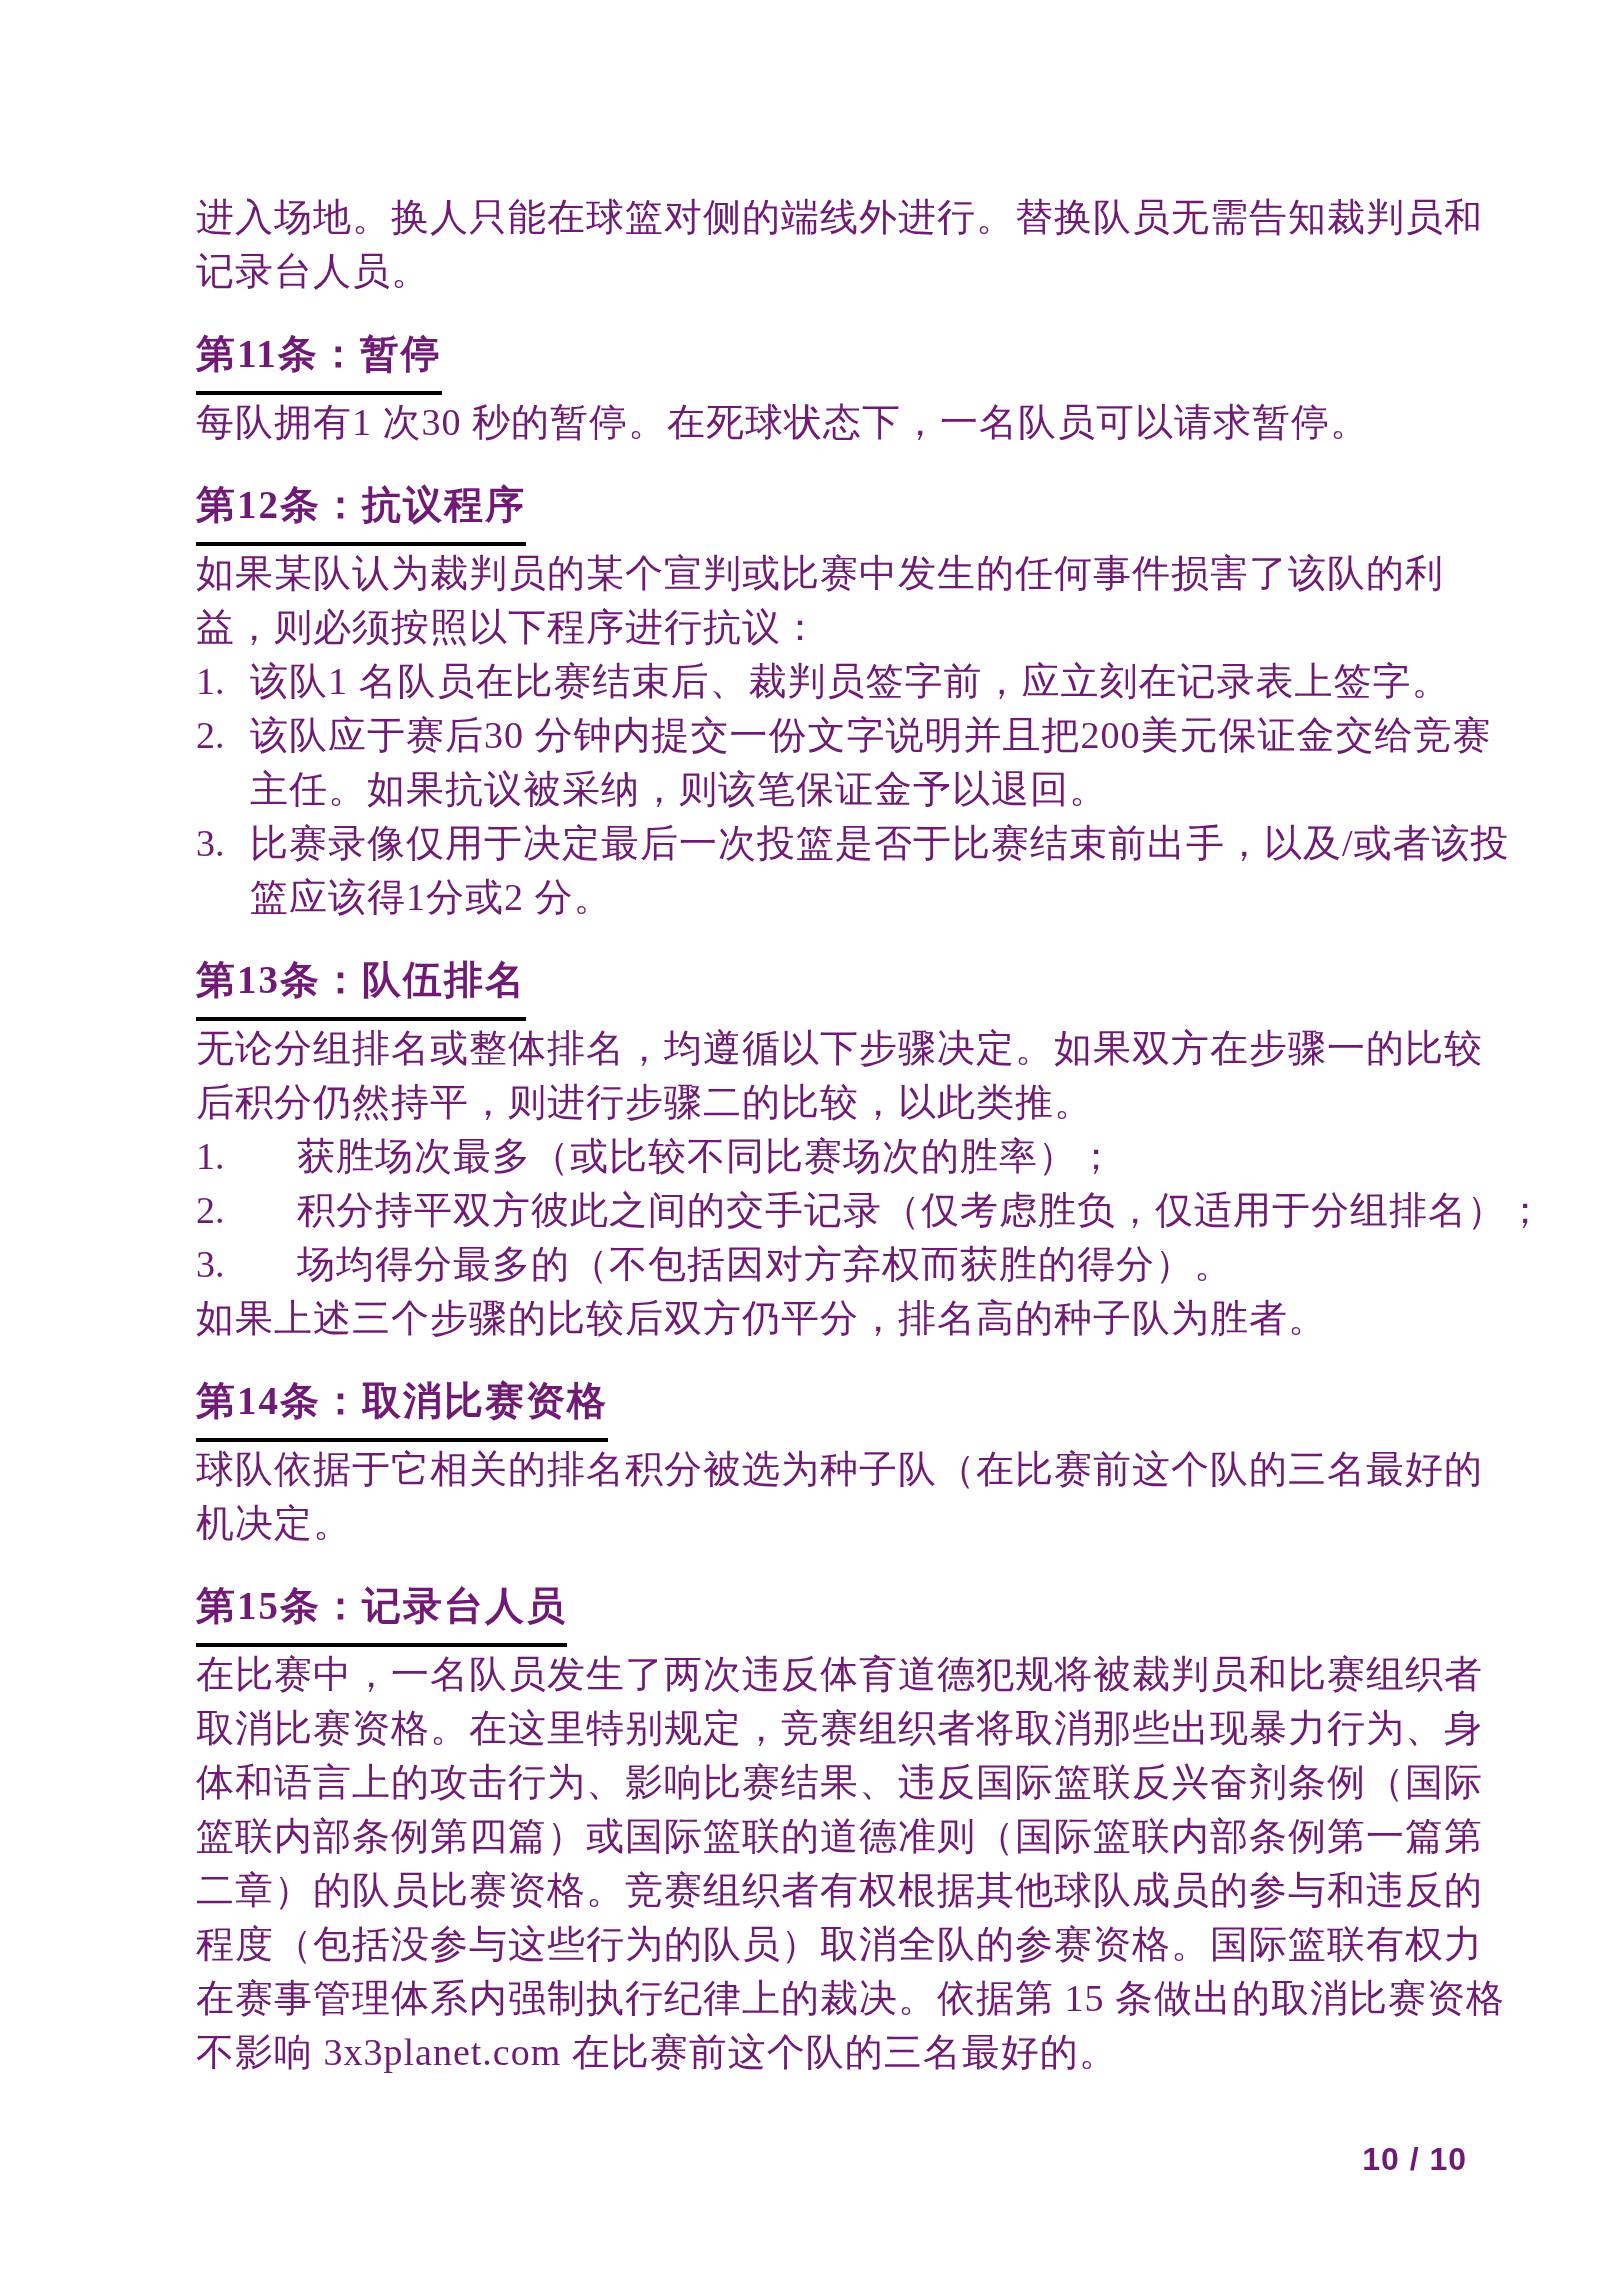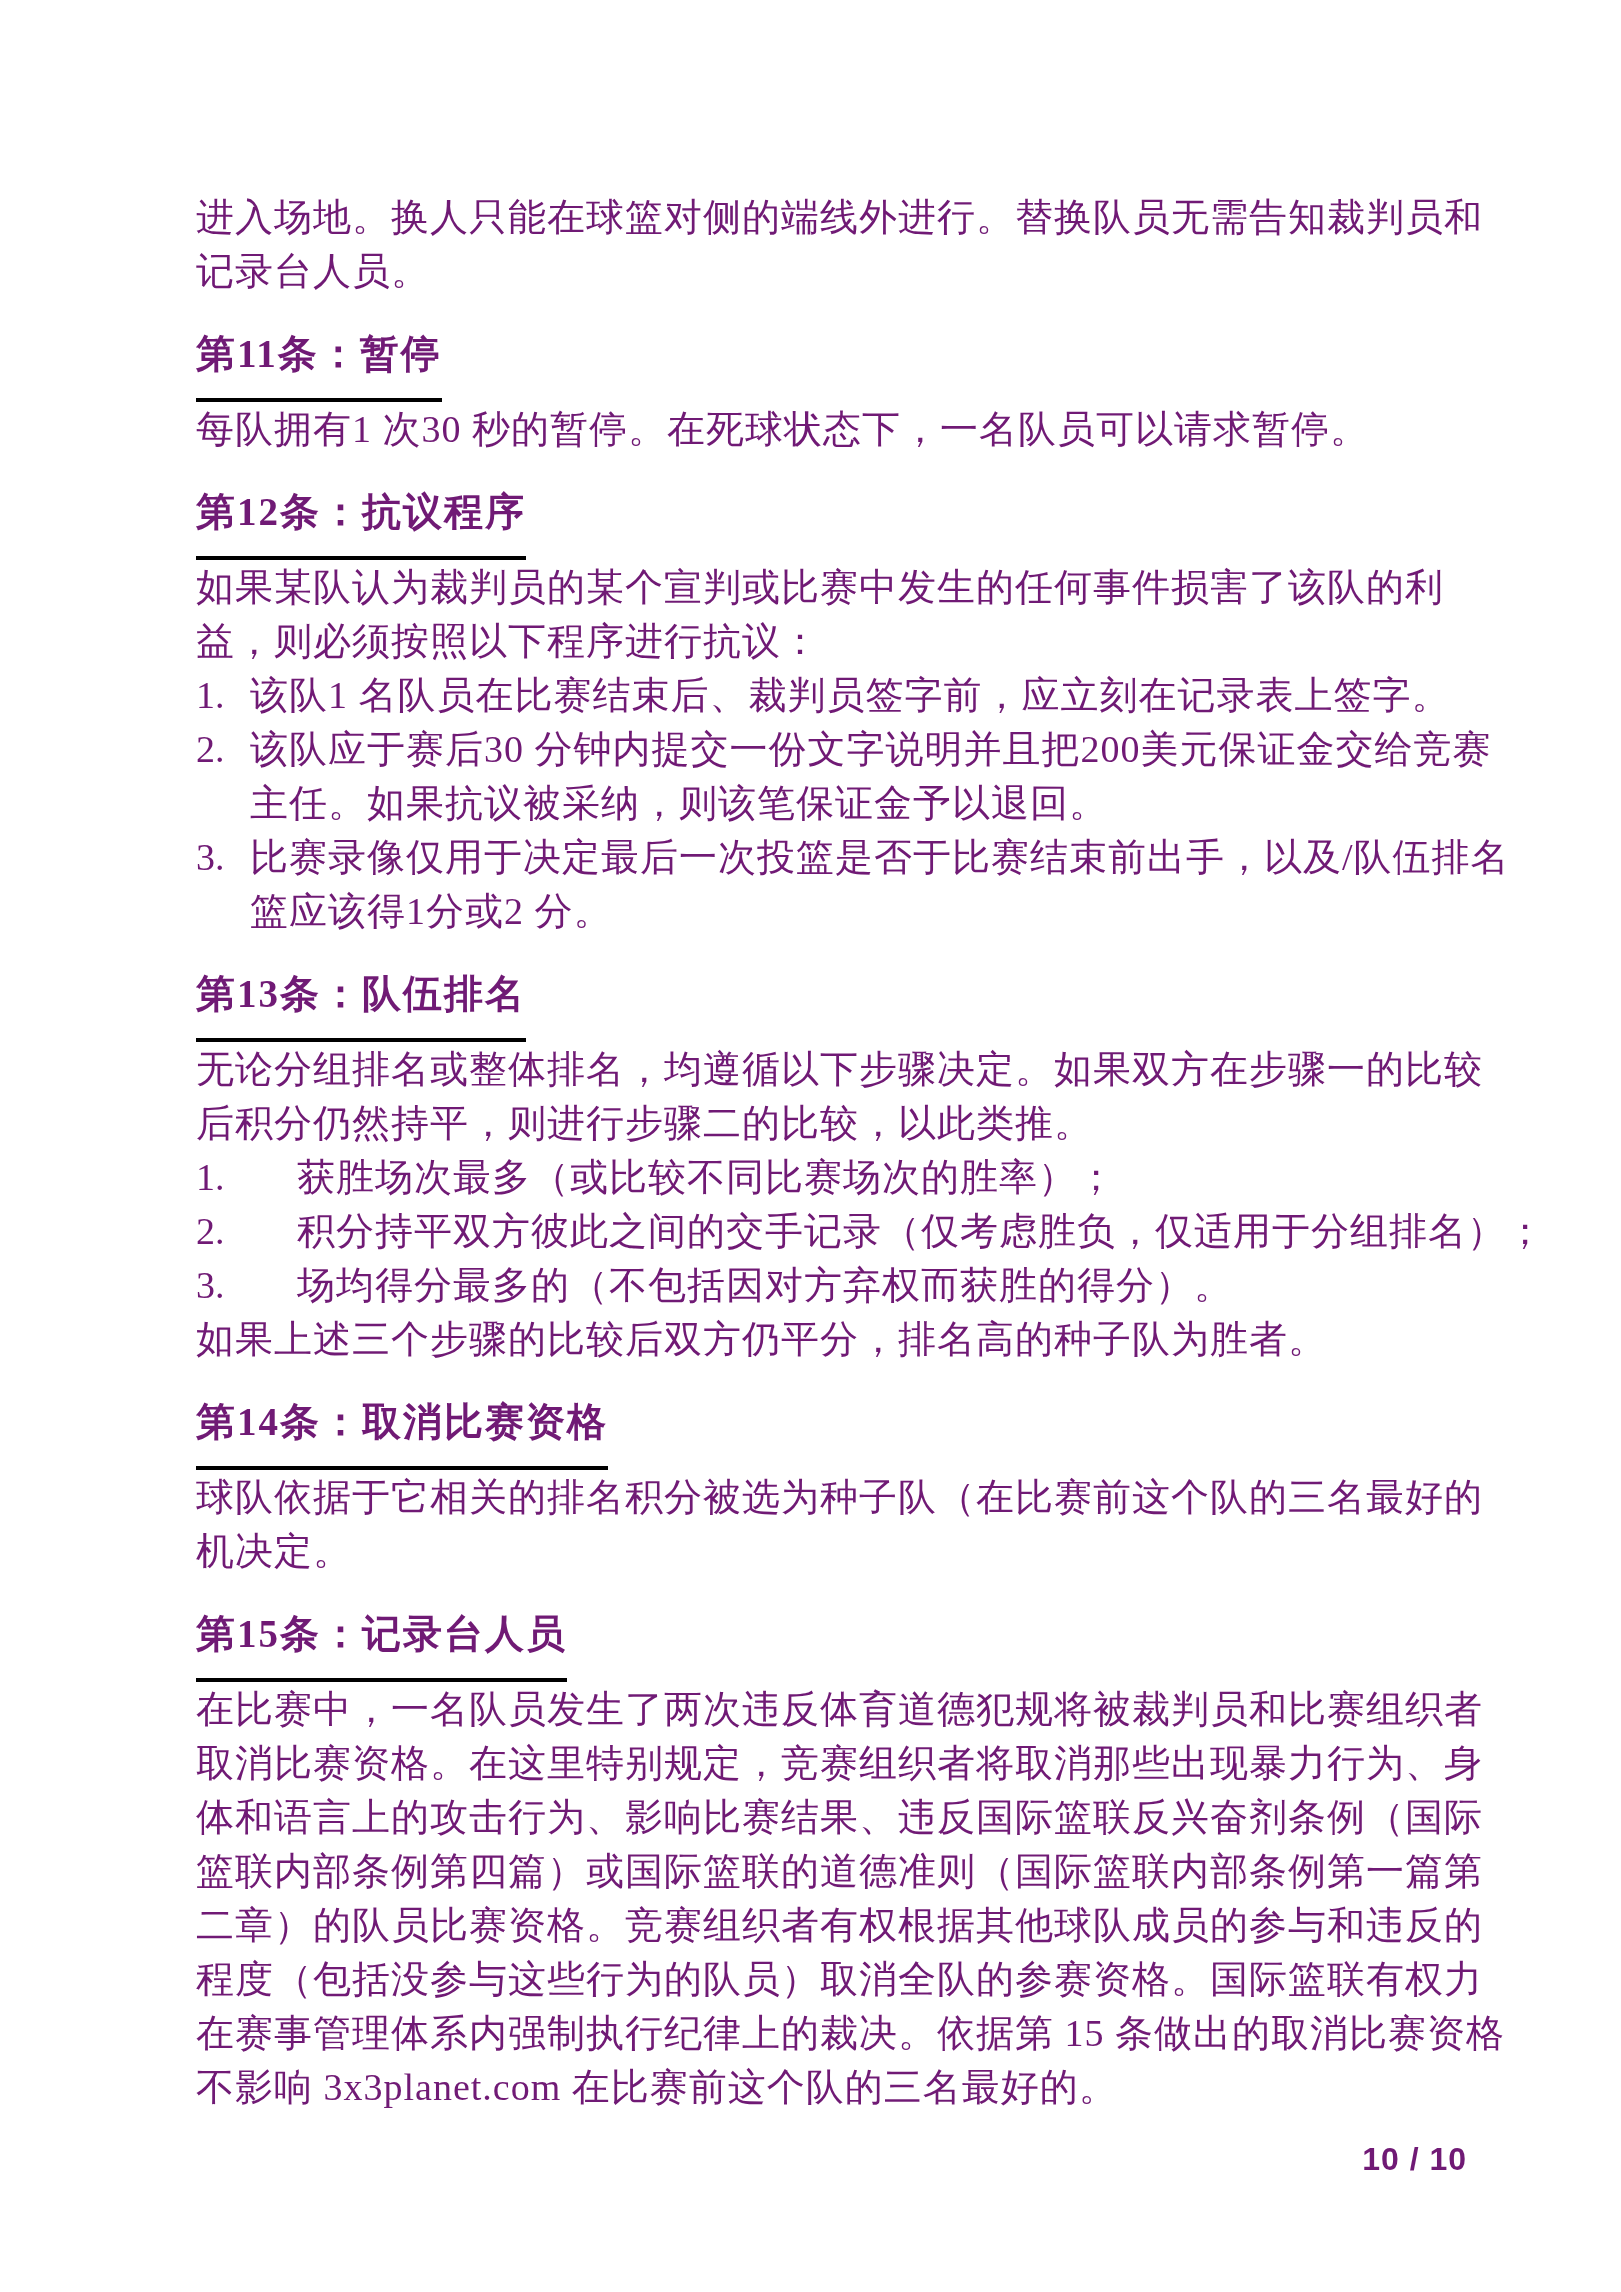--- a/index.html
+++ b/index.html
@@ -29,21 +29,21 @@
   }
   .heading-line {
     font-size: 39px;
     line-height: 54px;
     font-weight: bold;
     white-space: nowrap;
   }
   .heading-text {
     display: inline-block;
     border-bottom: 4.9px solid #000;
-    padding-bottom: 17px;
+    padding-bottom: 10px;
     letter-spacing: 2px;
   }
   .li { display: flex; align-items: flex-start; }
   .li .num {
     flex: none;
     font-size: 38px;
     line-height: 54px;
   }
   .num-narrow { width: 54px; }
   .num-wide { width: 101px; }
@@ -88,21 +88,21 @@
       <div class="li">
         <span class="num num-narrow">2.</span>
         <div class="li-body">
           <div class="line">该队应于赛后30 分钟内提交一份文字说明并且把200美元保证金交给竞赛</div>
           <div class="line">主任。如果抗议被采纳，则该笔保证金予以退回。</div>
         </div>
       </div>
       <div class="li">
         <span class="num num-narrow">3.</span>
         <div class="li-body">
-          <div class="line">比赛录像仅用于决定最后一次投篮是否于比赛结束前出手，以及/队伍排名</div>
+          <div class="line">比赛录像仅用于决定最后一次投篮是否于比赛结束前出手，以及/或者该投</div>
           <div class="line">篮应该得1分或2 分。</div>
         </div>
       </div>
     </div>
 
     <div class="section">
       <div class="heading-line"><span class="heading-text">第13条：队伍排名</span></div>
       <div class="line">无论分组排名或整体排名，均遵循以下步骤决定。如果双方在步骤一的比较</div>
       <div class="line">后积分仍然持平，则进行步骤二的比较，以此类推。</div>
 

